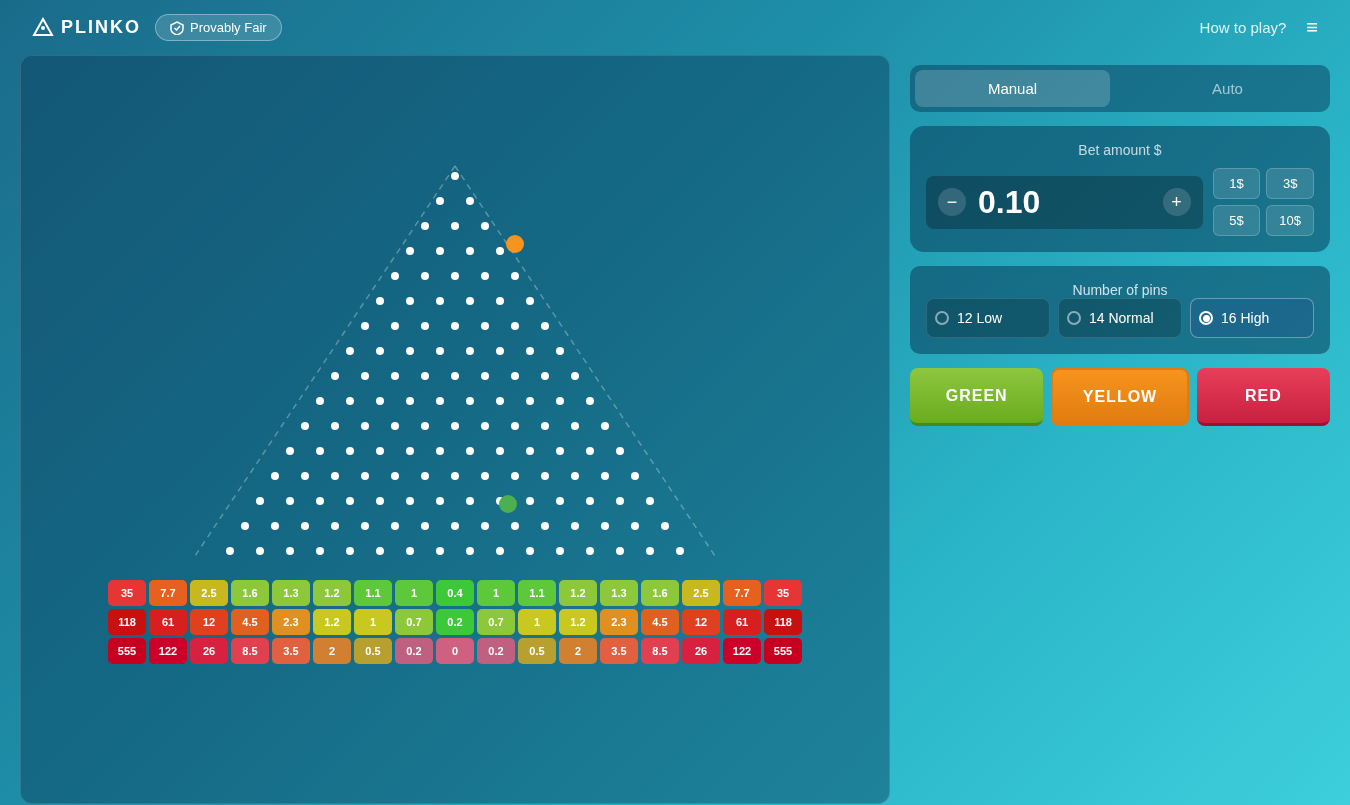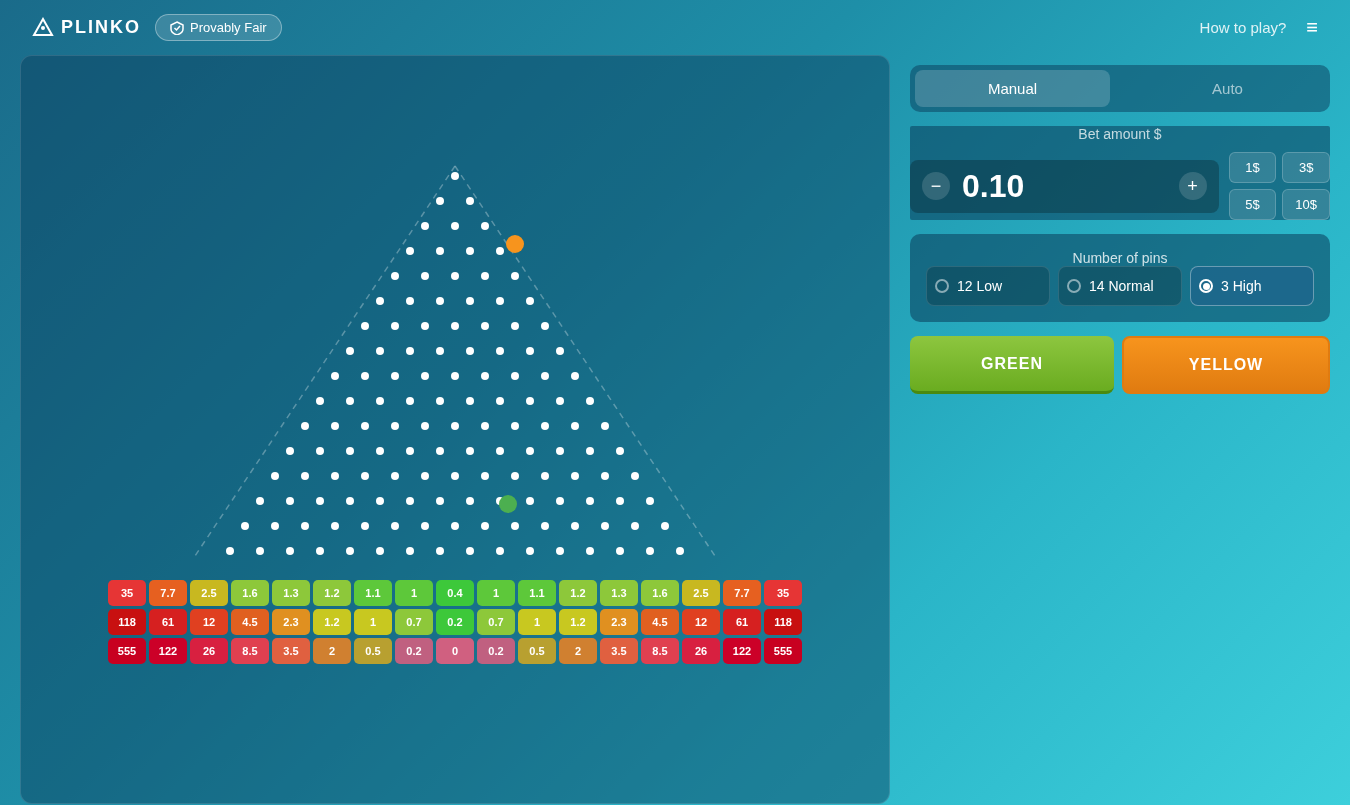--- a/index.html
+++ b/index.html
@@ -134,21 +134,22 @@
     .mode-tab.active {
       background: rgba(255,255,255,0.18);
     }
     .mode-tab:not(.active) {
       color: rgba(255,255,255,0.6);
     }
 
     
     .bet-section {
       background: rgba(10, 60, 90, 0.55);
-      border-radius: 2px;
+      border-radius: 14px;
+      padding: 16px;
     }
     .bet-label {
       font-size: 14px;
       color: rgba(255,255,255,0.75);
       margin-bottom: 10px;
       text-align: center;
     }
     .bet-controls {
       display: flex;
       align-items: center;
@@ -563,24 +564,25 @@
         <div class="pins-option">
           <div class="radio-circle"></div>
           <span>12 Low</span>
         </div>
         <div class="pins-option">
           <div class="radio-circle"></div>
           <span>14 Normal</span>
         </div>
         <div class="pins-option active">
           <div class="radio-circle filled"></div>
-          <span>3 High</span>
+          <span>16 High</span>
         </div>
       </div>
     </div>
 
     <div class="color-buttons">
       <button class="color-btn btn-green">GREEN</button>
       <button class="color-btn btn-yellow">YELLOW</button>
+      <button class="color-btn btn-red">RED</button>
     </div>
 
   </div>
 </div>
 
 </body></html>

